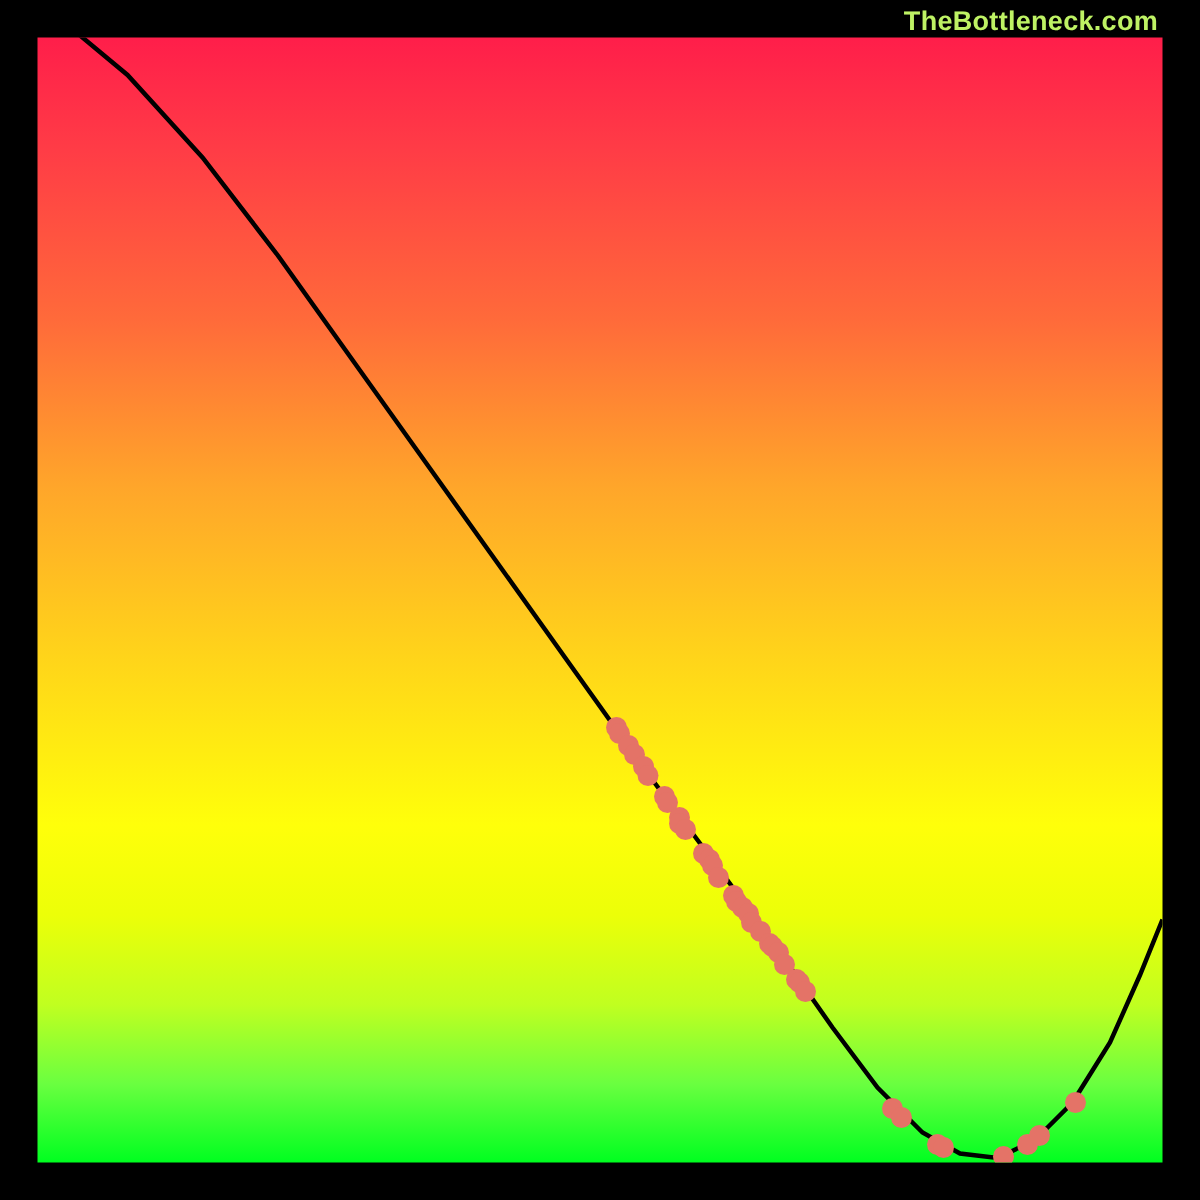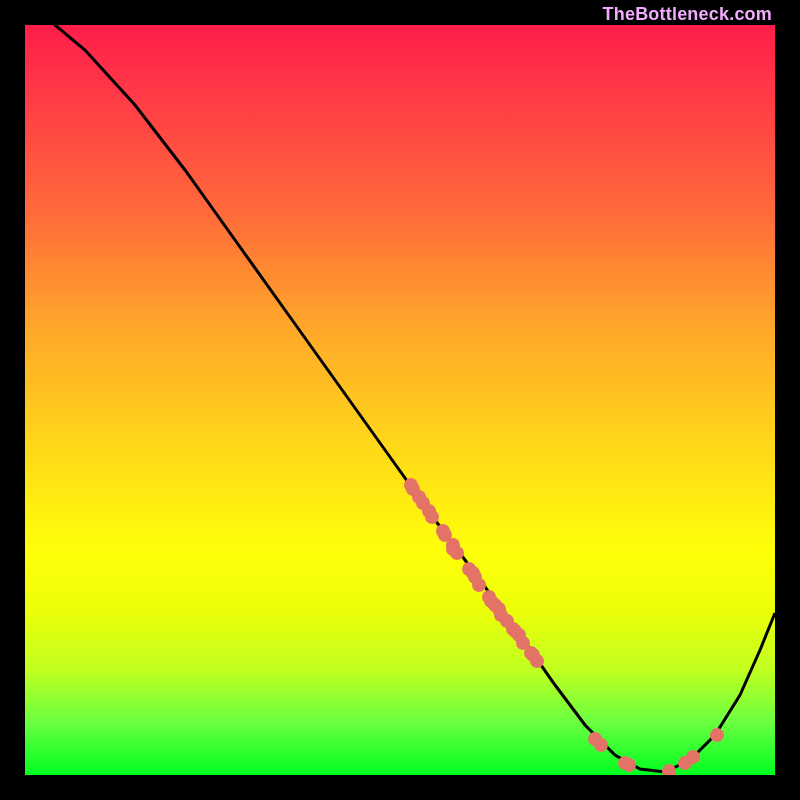--- a/index.html
+++ b/index.html
@@ -42,21 +42,21 @@
     left: 0;
     top: 0;
     width: 750px;
     height: 750px;
   }
   .watermark {
     position: absolute;
     top: 4px;
     right: 28px;
     font: 600 18px Arial, Helvetica, sans-serif;
-    color: #f0abfc;
+    color: #bef264;
     letter-spacing: 0.2px;
   }
 </style>
 </head>
 <body>
 
 <div class="frame">
   <div class="plot-bg"></div>
   <svg class="overlay" viewBox="0 0 750 750" preserveAspectRatio="none">
     <path id="curve-path" fill="none" stroke="#000000" stroke-width="3" d="M 0 -25 L 60 25 L 110 80 L 160 145 L 210 215 L 260 285 L 310 355 L 360 425 L 410 495 L 455 555 L 495 610 L 530 660 L 560 700 L 590 730 L 615 744 L 640 747 L 665 735 L 690 710 L 715 670 L 735 625 L 750 588"></path>

